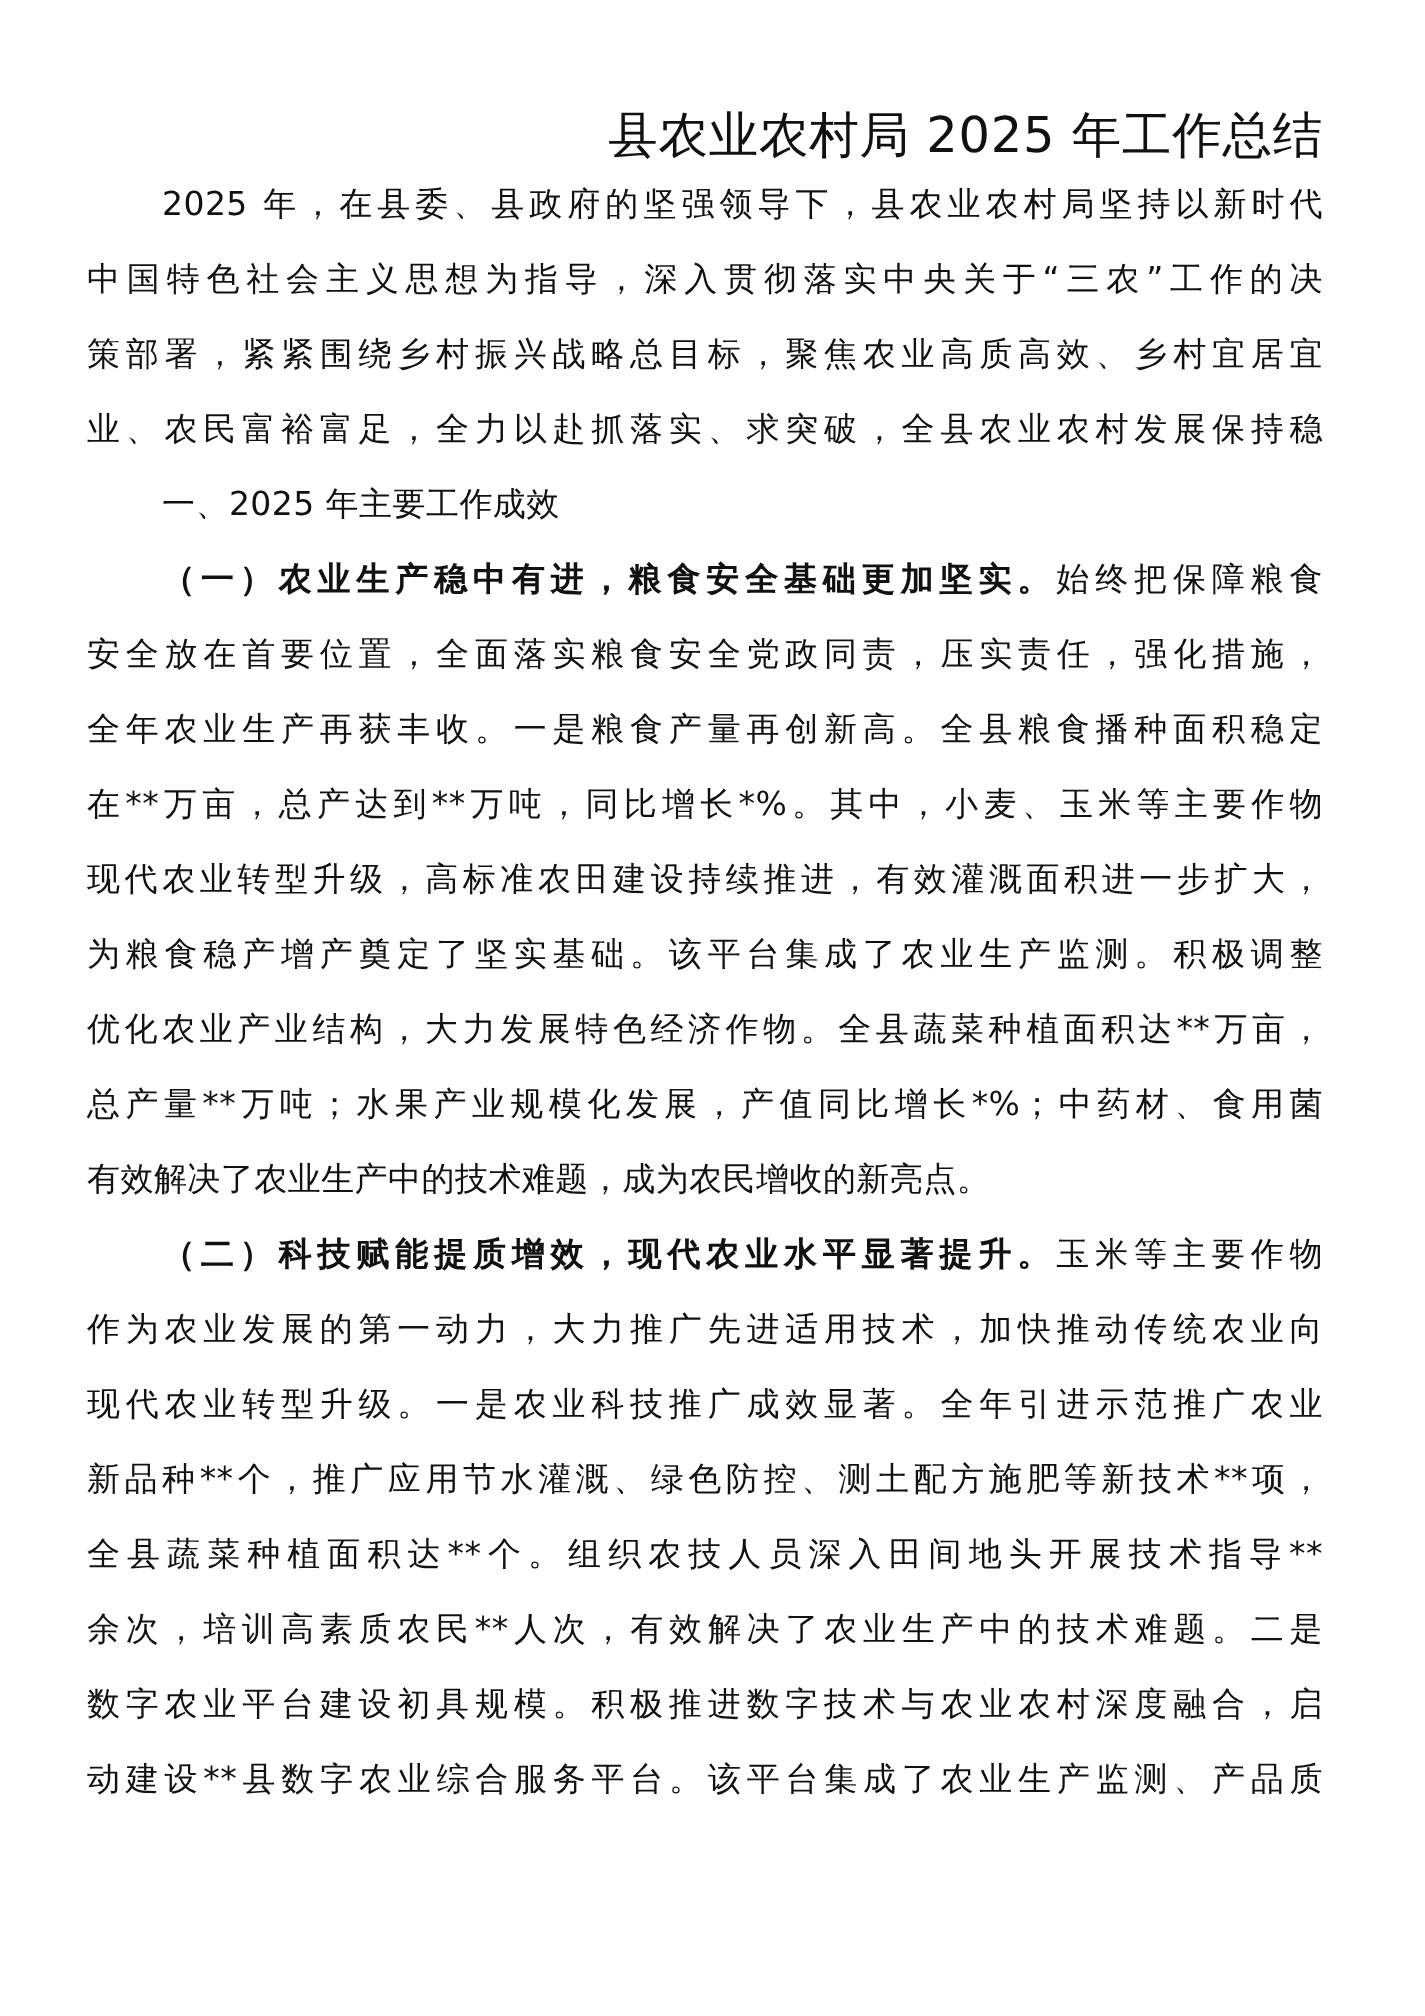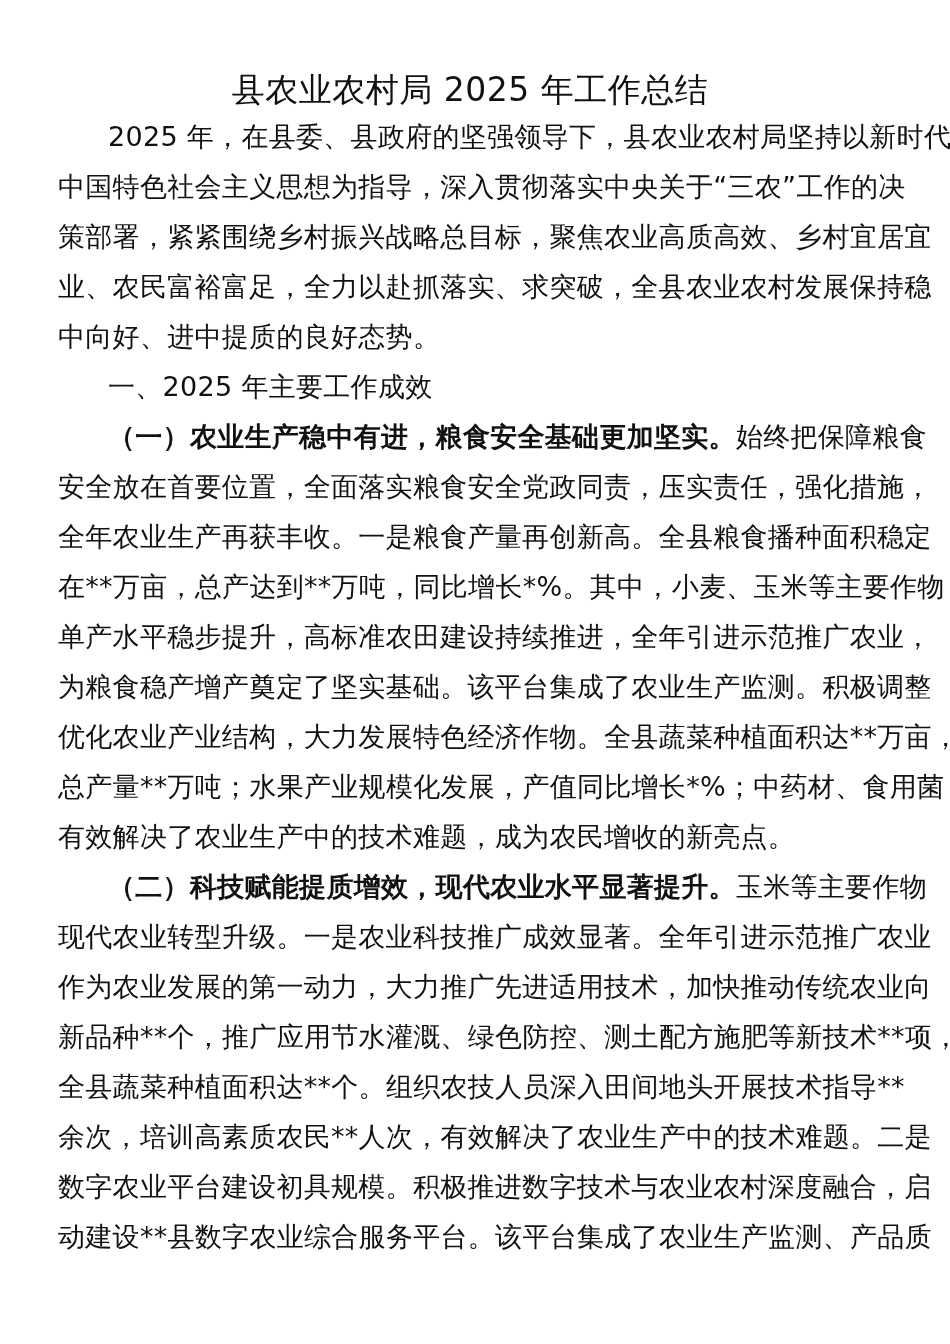--- a/index.html
+++ b/index.html
@@ -15,31 +15,31 @@
       color: #111111;
       font-family: "DejaVu Sans", "Liberation Sans", sans-serif;
     }
     .page {
       position: absolute;
       left: 58px;
       top: 64px;
       width: 824px;
     }
     .title {
-      text-align: center;
+      text-align: right;
       font-size: 33px;
       line-height: 52px;
       height: 52px;
       margin: 0 0 -4px 0;
       font-weight: normal;
       letter-spacing: 0.5px;
       white-space: nowrap;
     }
     .para {
-      font-size: 27px;
+      font-size: 22px;
       line-height: 50px;
       margin: 0;
       text-indent: 50px;
       text-align: justify;
       letter-spacing: 0.3px;
     }
     .line {
       display: block;
       white-space: nowrap;
       text-indent: 0;
@@ -66,43 +66,42 @@
 
 <div class="page">
 
   <h1 class="title">县农业农村局 2025 年工作总结</h1>
 
   <div class="para">
     <span class="line first">2025 年，在县委、县政府的坚强领导下，县农业农村局坚持以新时代</span>
     <span class="line">中国特色社会主义思想为指导，深入贯彻落实中央关于“三农”工作的决</span>
     <span class="line">策部署，紧紧围绕乡村振兴战略总目标，聚焦农业高质高效、乡村宜居宜</span>
     <span class="line">业、农民富裕富足，全力以赴抓落实、求突破，全县农业农村发展保持稳</span>
-    <span class="line last">中向好、进中提质的良好态势。</span>
   </div>
 
   <div class="para section-heading">
     <span class="line first last">一、2025 年主要工作成效</span>
   </div>
 
   <div class="para">
     <span class="line first"><span class="bold">（一）农业生产稳中有进，粮食安全基础更加坚实。</span><span>始终把保障粮食</span></span>
     <span class="line">安全放在首要位置，全面落实粮食安全党政同责，压实责任，强化措施，</span>
     <span class="line">全年农业生产再获丰收。一是粮食产量再创新高。全县粮食播种面积稳定</span>
     <span class="line">在**万亩，总产达到**万吨，同比增长*%。其中，小麦、玉米等主要作物</span>
-    <span class="line">单产水平稳步提升，高标准农田建设持续推进，全年引进示范推广农业，</span>
+    <span class="line">现代农业转型升级，高标准农田建设持续推进，有效灌溉面积进一步扩大，</span>
     <span class="line">为粮食稳产增产奠定了坚实基础。该平台集成了农业生产监测。积极调整</span>
     <span class="line">优化农业产业结构，大力发展特色经济作物。全县蔬菜种植面积达**万亩，</span>
     <span class="line">总产量**万吨；水果产业规模化发展，产值同比增长*%；中药材、食用菌</span>
     <span class="line last">有效解决了农业生产中的技术难题，成为农民增收的新亮点。</span>
   </div>
 
   <div class="para">
     <span class="line first"><span class="bold">（二）科技赋能提质增效，现代农业水平显著提升。</span><span>玉米等主要作物</span></span>
+    <span class="line">作为农业发展的第一动力，大力推广先进适用技术，加快推动传统农业向</span>
     <span class="line">现代农业转型升级。一是农业科技推广成效显著。全年引进示范推广农业</span>
-    <span class="line">作为农业发展的第一动力，大力推广先进适用技术，加快推动传统农业向</span>
     <span class="line">新品种**个，推广应用节水灌溉、绿色防控、测土配方施肥等新技术**项，</span>
     <span class="line">全县蔬菜种植面积达**个。组织农技人员深入田间地头开展技术指导**</span>
     <span class="line">余次，培训高素质农民**人次，有效解决了农业生产中的技术难题。二是</span>
     <span class="line">数字农业平台建设初具规模。积极推进数字技术与农业农村深度融合，启</span>
     <span class="line">动建设**县数字农业综合服务平台。该平台集成了农业生产监测、产品质</span>
   </div>
 
 </div>
 
 </body></html>

